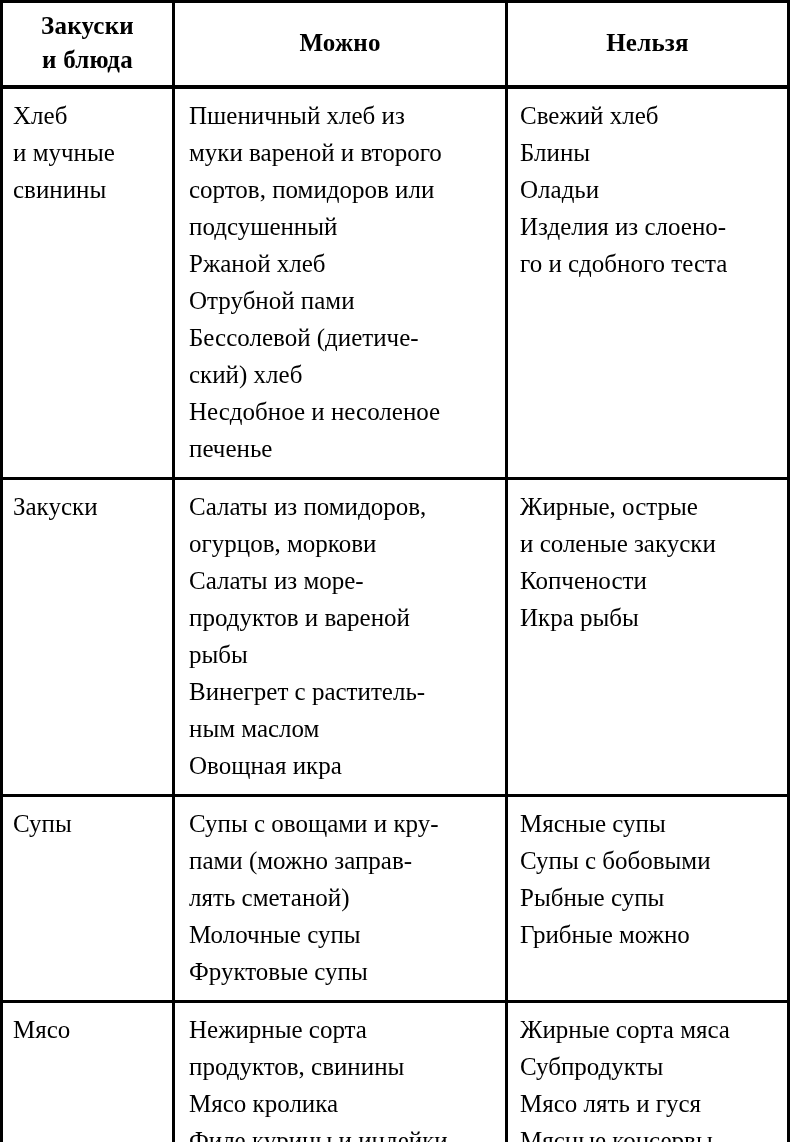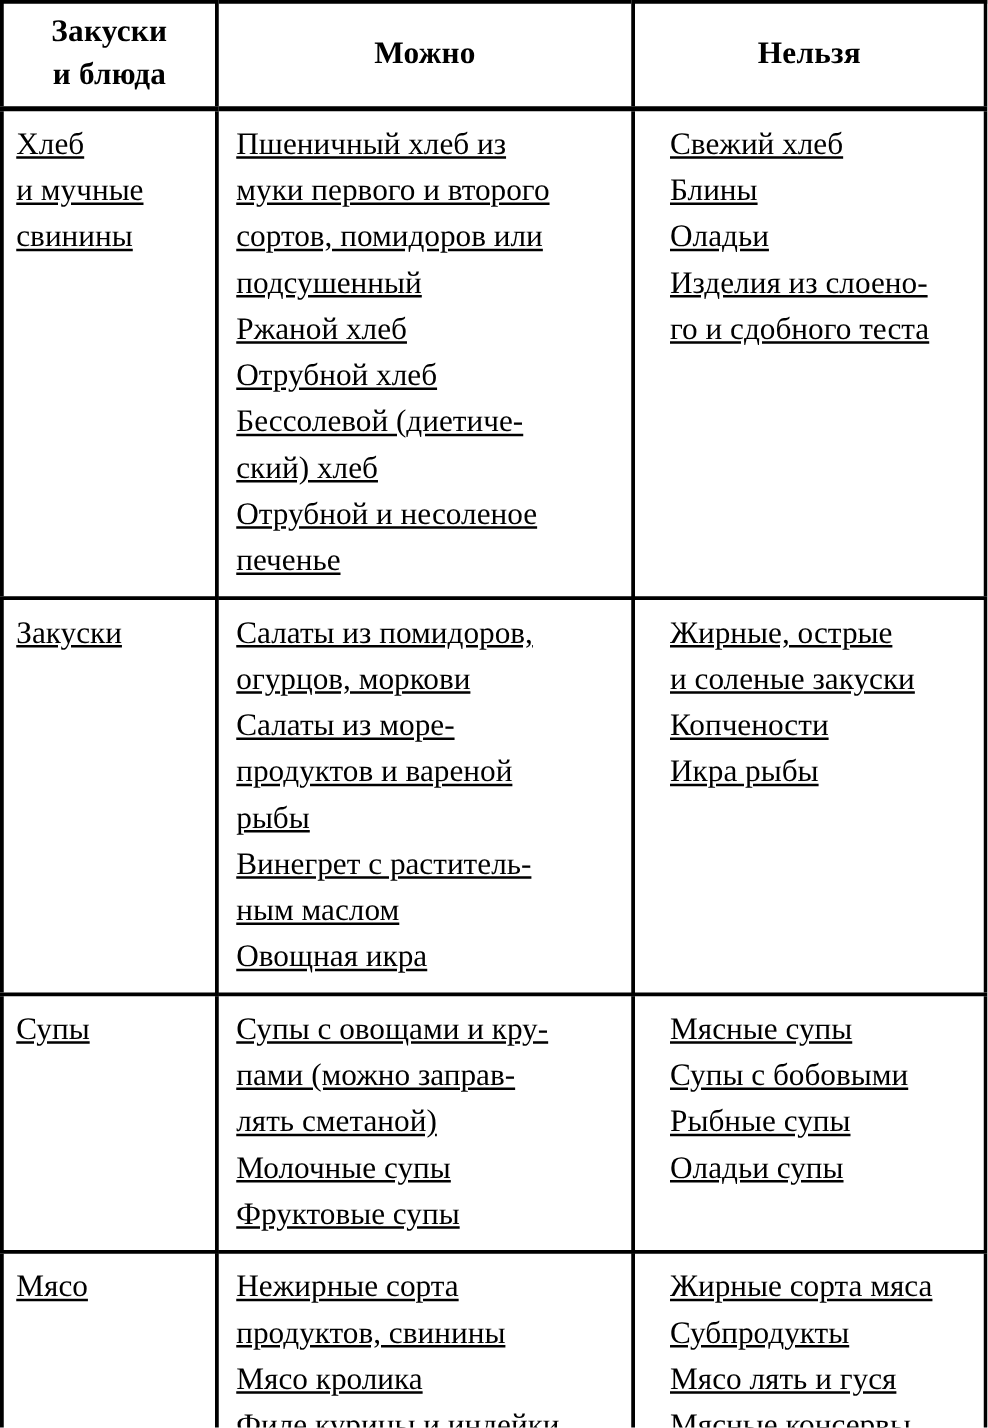--- a/index.html
+++ b/index.html
@@ -52,28 +52,27 @@
 
   
   tbody td {
     border-right: 3px solid #000;
     border-bottom: 3px solid #000;
     vertical-align: top;
     font-size: 25px;
     line-height: 37px;
     padding: 8px 10px 10px 12px;
     box-sizing: border-box;
-    text-decoration: underline;
   }
   tbody td:last-child { border-right: none; }
   tbody tr:last-child td { border-bottom: none; }
 
   td.cell-category { padding-left: 10px; }
   td.cell-allowed  { padding-left: 14px; }
-  td.cell-forbidden{ padding-left: 28px; }
+  td.cell-forbidden{ padding-left: 12px; }
 
   .line {
     display: block;
     white-space: nowrap;
   }
 </style>
 </head>
 <body>
 
 <table class="diet-table">
@@ -98,28 +97,28 @@
   </thead>
   <tbody>
       <tr>
         <td class="cell-category">
           <span class="line">Хлеб</span>
           <span class="line">и мучные</span>
           <span class="line">свинины</span>
         </td>
         <td class="cell-allowed">
           <span class="line">Пшеничный хлеб из</span>
-          <span class="line">муки первого и второго</span>
+          <span class="line">муки вареной и второго</span>
           <span class="line">сортов, помидоров или</span>
           <span class="line">подсушенный</span>
           <span class="line">Ржаной хлеб</span>
-          <span class="line">Отрубной хлеб</span>
+          <span class="line">Отрубной пами</span>
           <span class="line">Бессолевой (диетиче-</span>
           <span class="line">ский) хлеб</span>
-          <span class="line">Отрубной и несоленое</span>
+          <span class="line">Несдобное и несоленое</span>
           <span class="line">печенье</span>
         </td>
         <td class="cell-forbidden">
           <span class="line">Свежий хлеб</span>
           <span class="line">Блины</span>
           <span class="line">Оладьи</span>
           <span class="line">Изделия из слоено-</span>
           <span class="line">го и сдобного теста</span>
         </td>
       </tr>
@@ -152,21 +151,21 @@
           <span class="line">Супы с овощами и кру-</span>
           <span class="line">пами (можно заправ-</span>
           <span class="line">лять сметаной)</span>
           <span class="line">Молочные супы</span>
           <span class="line">Фруктовые супы</span>
         </td>
         <td class="cell-forbidden">
           <span class="line">Мясные супы</span>
           <span class="line">Супы с бобовыми</span>
           <span class="line">Рыбные супы</span>
-          <span class="line">Оладьи супы</span>
+          <span class="line">Грибные можно</span>
         </td>
       </tr>
       <tr>
         <td class="cell-category">
           <span class="line">Мясо</span>
         </td>
         <td class="cell-allowed">
           <span class="line">Нежирные сорта</span>
           <span class="line">продуктов, свинины</span>
           <span class="line">Мясо кролика</span>

